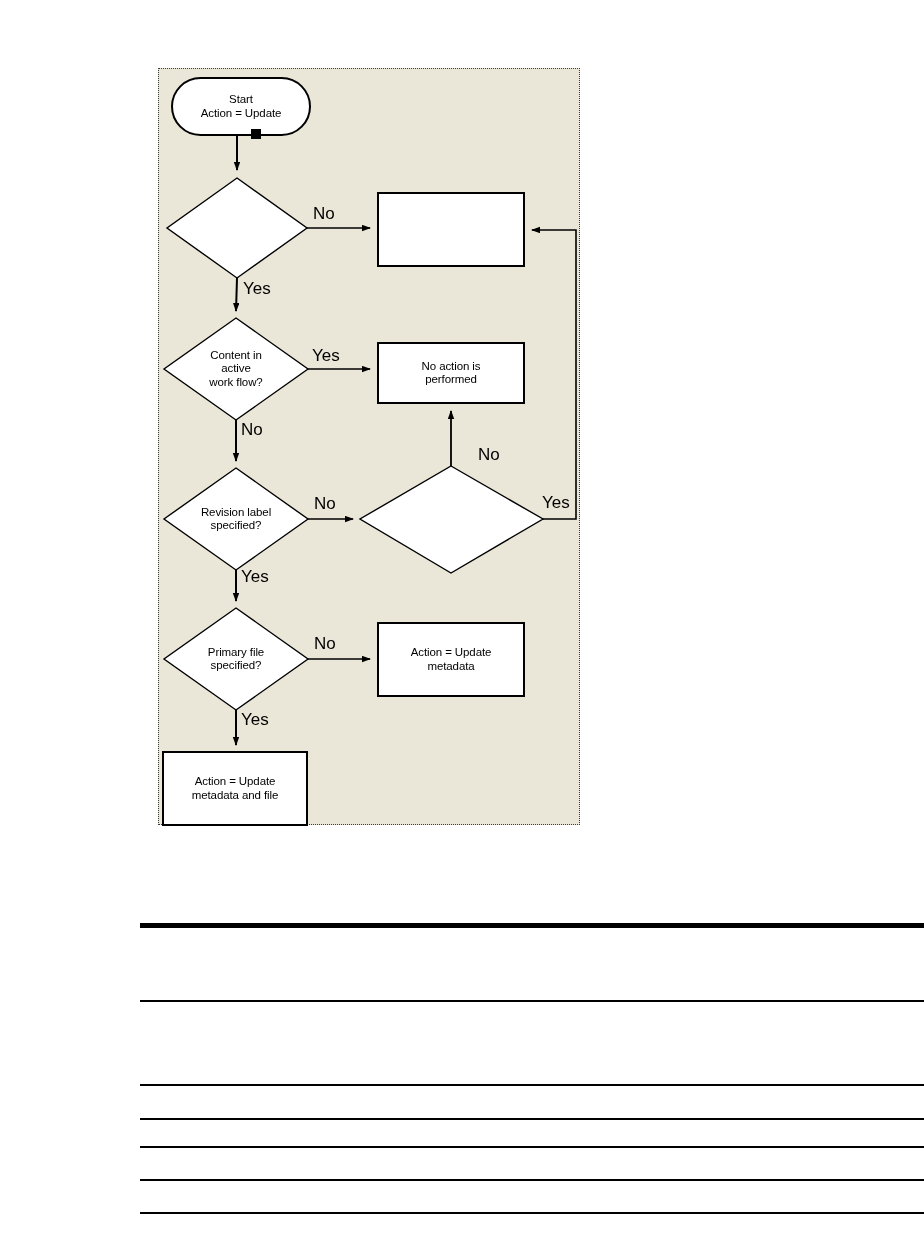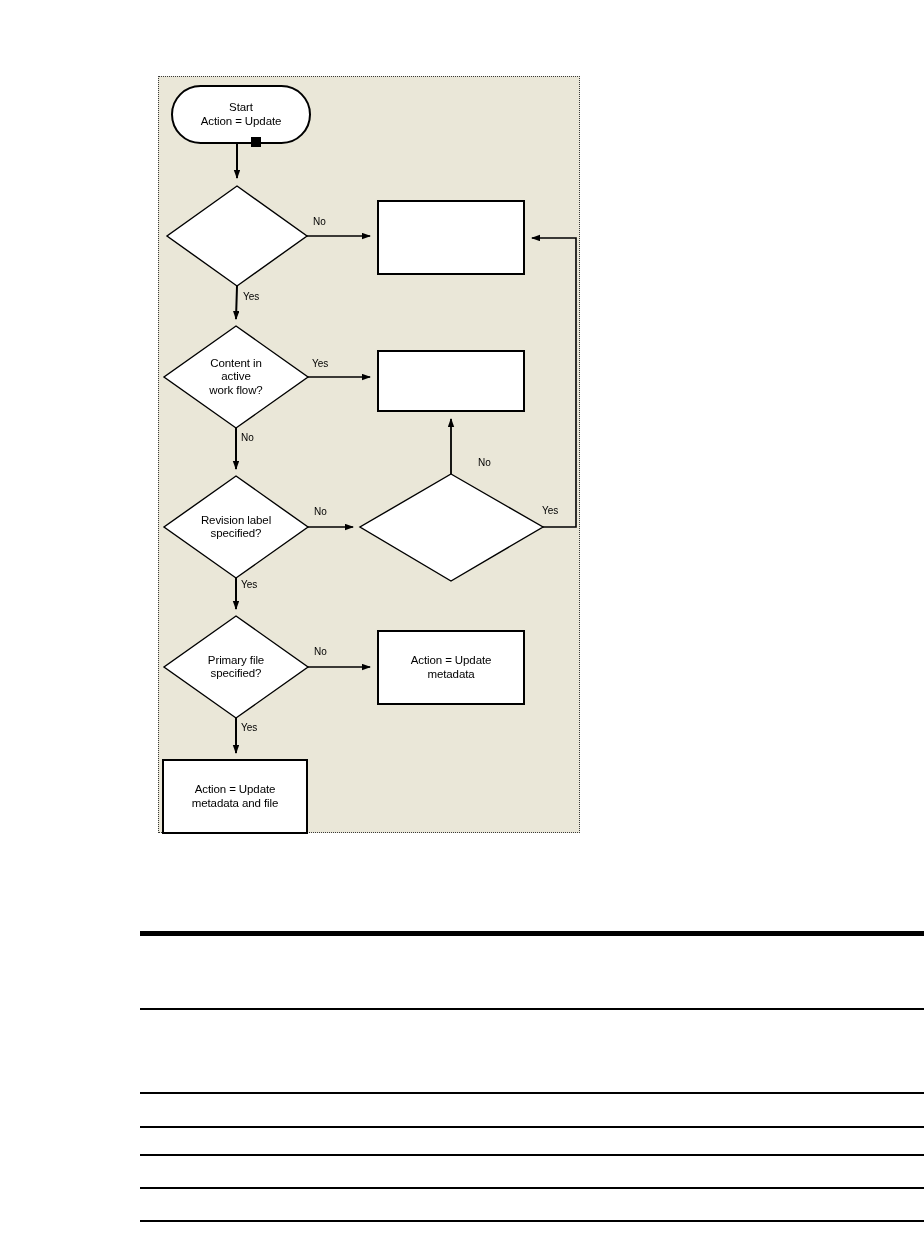--- a/index.html
+++ b/index.html
@@ -9,21 +9,21 @@
   }
   body {
     width: 924px;
     height: 1257px;
     position: relative;
     font-family: "Liberation Sans", sans-serif;
     overflow: hidden;
   }
   #page {
     position: absolute;
-    left: 0; top: 8px;
+    left: 0; top: 0;
     width: 924px;
     height: 957px;
     background: #ffffff;
   }
   
   #flowchart-panel {
     position: absolute;
     left: 158px;
     top: 68px;
     width: 422px;
@@ -46,21 +46,21 @@
     justify-content: center;
     text-align: center;
     font-size: 11.5px;
     line-height: 13.5px;
     color: #000000;
     white-space: pre-line;
     letter-spacing: -0.1px;
   }
   .edge-label {
     position: absolute;
-    font-size: 10px;
+    font-size: 17px;
     line-height: 13px;
     color: #000000;
     white-space: nowrap;
   }
   
   #table-block {
     position: absolute;
     left: 140px;
     top: 0;
     width: 784px;
@@ -135,20 +135,22 @@
 
   <div class="node-text" style="left:176px; top:80px; width:130px; height:53px;">Start
 Action = Update</div>
 
 
 
   <div class="node-text" style="left:178px; top:340px; width:116px; height:58px;">Content in
 active
 work flow?</div>
 
+  <div class="node-text" style="left:380px; top:345px; width:142px; height:56px;">No action is
+performed</div>
 
   <div class="node-text" style="left:172px; top:494px; width:128px; height:50px;">Revision label
 specified?</div>
 
 
   <div class="node-text" style="left:178px; top:634px; width:116px; height:50px;">Primary file
 specified?</div>
 
   <div class="node-text" style="left:380px; top:625px; width:142px; height:69px;">Action = Update
 metadata</div>

